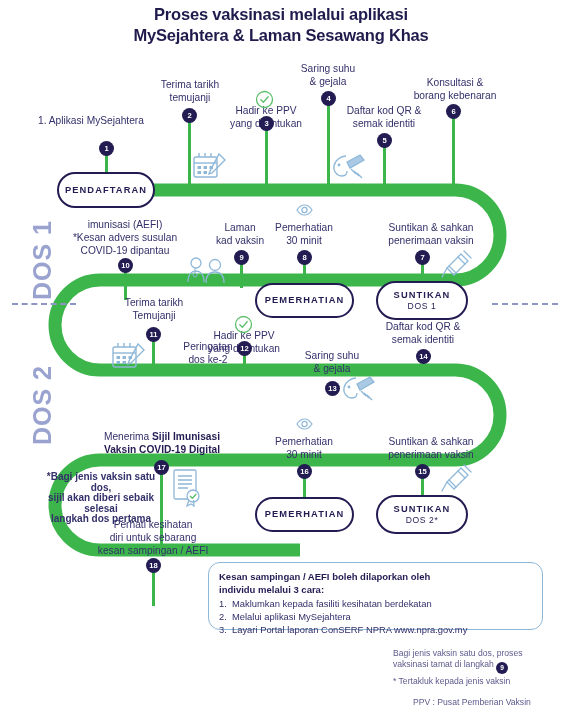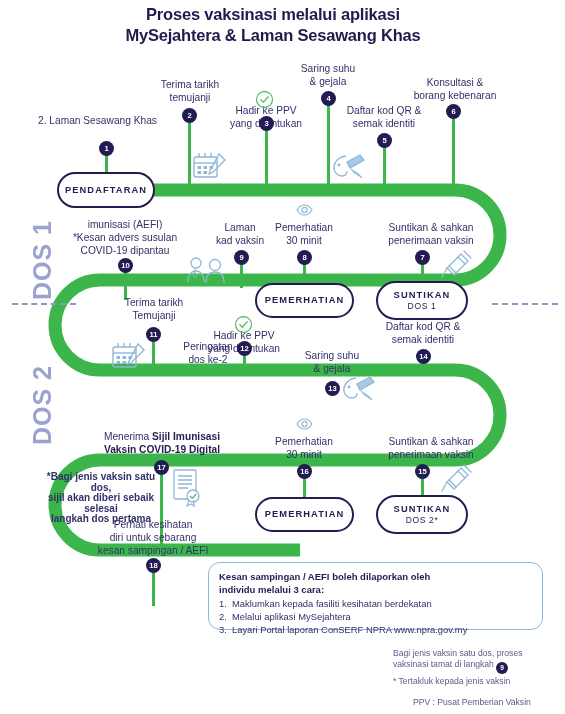--- a/index.html
+++ b/index.html
@@ -8,21 +8,21 @@
     background:#ffffff;
     font-family:"Liberation Sans", sans-serif;
     color:#2c2a5e;
     overflow:hidden;
     position:relative;
   }
   #stage{position:absolute;left:0;top:0;width:565px;height:714px;}
 
   
   .title{
-    position:absolute;left:8px;top:4px;width:530px;
+    position:absolute;left:16px;top:4px;width:530px;
     text-align:center;
     font-size:16.5px;line-height:21px;font-weight:bold;
     color:#1f1b4d;letter-spacing:-0.2px;
   }
 
   
   .dose-label{
     position:absolute;
     font-size:25px;font-weight:bold;letter-spacing:1px;
     color:#9aa3d0;
@@ -169,21 +169,21 @@
   </div>
 
   <div class="node" style="left:376px;top:495px;width:92px;height:39px;">
     <div class="n1">SUNTIKAN</div>
     <div class="n2">DOS 2*</div>
   </div>
 
   <div class="stem" style="left:105px;top:155px;height:24px;"></div>
   <div class="badge" style="left:99px;top:141px;">1</div>
   <div class="cap left" style="left:38px;top:114px;width:150px;">
-    <div>2. Laman Sesawang Khas</div>
+    <div>1.  Aplikasi MySejahtera</div>
   </div>
 
   <div class="stem" style="left:188px;top:122px;height:66px;"></div>
   <div class="badge" style="left:182px;top:108px;">2</div>
   <div class="cap" style="left:134px;top:78px;width:112px;">
     <div>Terima tarikh</div>
     <div>temujanji</div>
   </div>
   <div class="ico" style="left:192px;top:150px;">
     <svg width="36" height="32" viewBox="0 0 36 32" fill="none" stroke="#8fb8d8" stroke-width="1.4">

